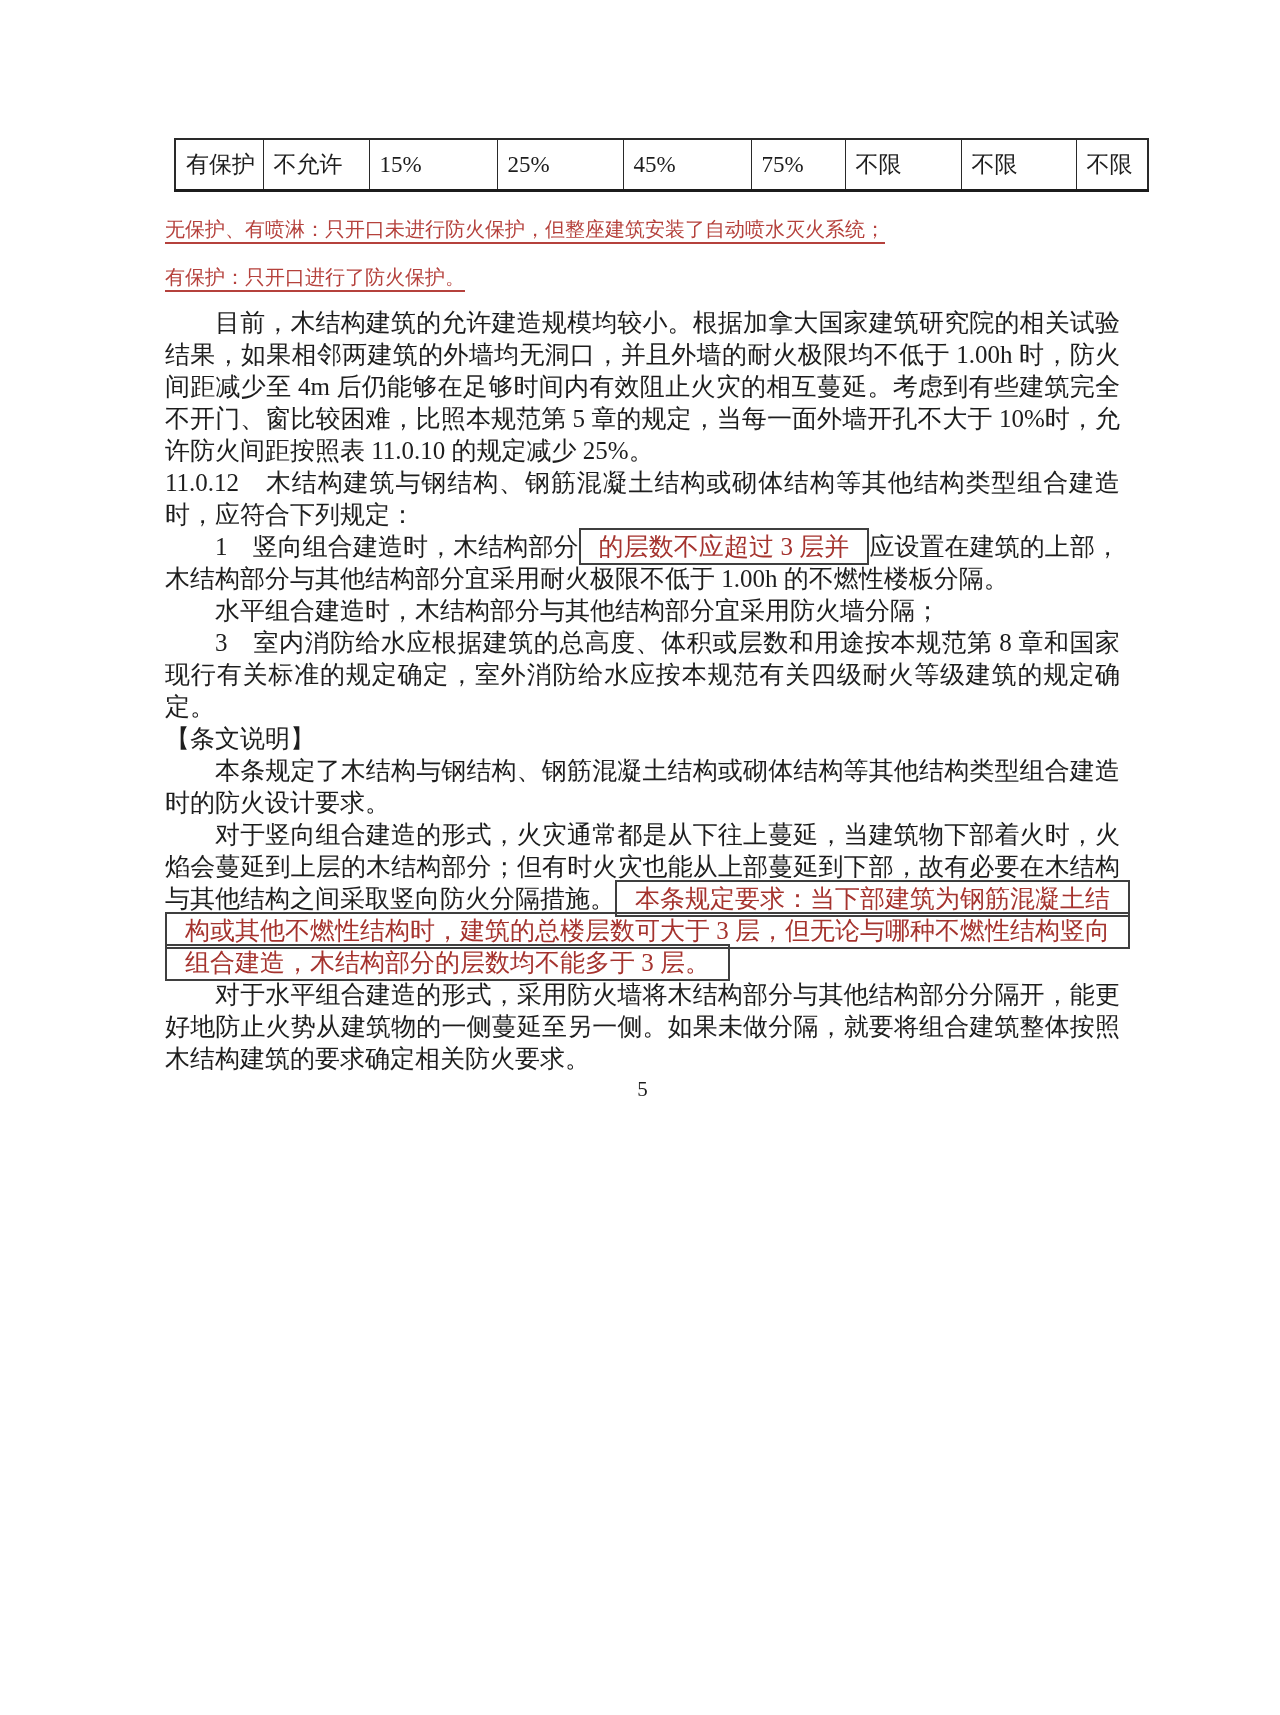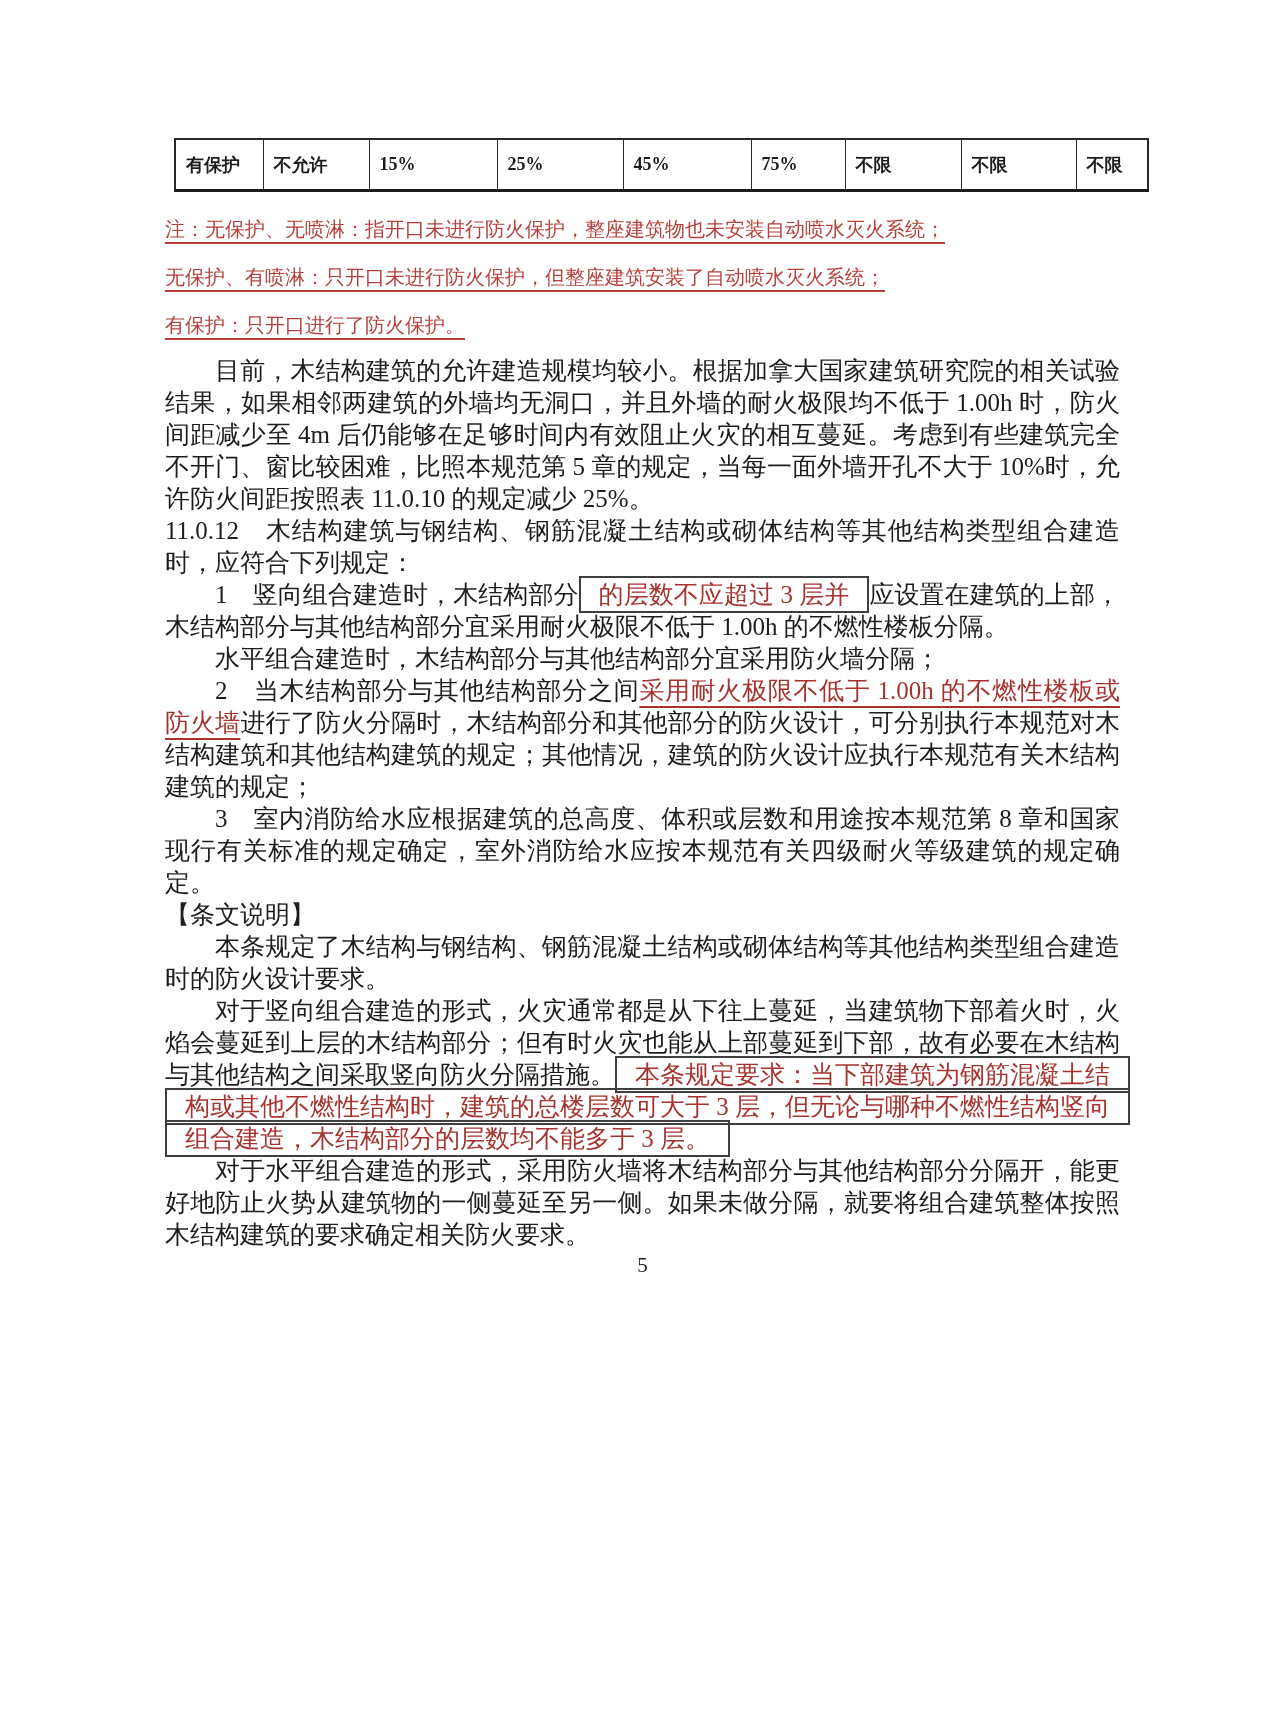--- a/index.html
+++ b/index.html
@@ -27,26 +27,25 @@
     border-collapse: collapse;
     table-layout: fixed;
     width: 973px;
     margin-left: 9px;
     border: 2px solid #2a2a2a;
     border-bottom: 3px solid #1c1c1c;
   }
   .spec-table td {
     border: 1px solid #2a2a2a;
     height: 47px;
-    font-size: 18px;
+    font-size: 23px;
     padding: 1px 4px 1px 10px;
     vertical-align: middle;
     white-space: nowrap;
     overflow: hidden;
-    font-weight: bold;
   }
 
   
   .notes {
     margin-top: 13px;
     font-size: 20px;
     line-height: 48px;
     color: #b5413c;
   }
   .note {
@@ -113,31 +112,29 @@
         <td>45%</td>
         <td>75%</td>
         <td>不限</td>
         <td>不限</td>
         <td>不限</td>
       </tr>
     </tbody>
   </table>
 
   <div class="notes">
-    <div class="first"><span class="note">注：无保护、无喷淋：指开口未进行防火保护，整座建筑物也未安装自动喷水灭火系统；</span></div>
     <div class="rest"><span class="note">无保护、有喷淋：只开口未进行防火保护，但整座建筑安装了自动喷水灭火系统；</span></div>
     <div class="rest"><span class="note">有保护：只开口进行了防火保护。</span></div>
   </div>
 
   <div class="content">
       <p class="para indent"><span>目前，木结构建筑的允许建造规模均较小。根据加拿大国家建筑研究院的相关试验结果，如果相邻两建筑的外墙均无洞口，并且外墙的耐火极限均不低于 1.00h 时，防火间距减少至 4m 后仍能够在足够时间内有效阻止火灾的相互蔓延。考虑到有些建筑完全不开门、窗比较困难，比照本规范第 5 章的规定，当每一面外墙开孔不大于 10%时，允许防火间距按照表 11.0.10 的规定减少 25%。</span></p>
       <p class="para"><span>11.0.12　木结构建筑与钢结构、钢筋混凝土结构或砌体结构等其他结构类型组合建造时，应符合下列规定：</span></p>
       <p class="para indent"><span>1　竖向组合建造时，木结构部分</span><span class="seg-redbox">的层数不应超过 3 层并</span><span>应设置在建筑的上部，木结构部分与其他结构部分宜采用耐火极限不低于 1.00h 的不燃性楼板分隔。</span></p>
       <p class="para indent"><span>水平组合建造时，木结构部分与其他结构部分宜采用防火墙分隔；</span></p>
-      <p class="para indent"><span>2　当木结构部分与其他结构部分之间</span><span class="seg-redline">采用耐火极限不低于 1.00h 的不燃性楼板或防火墙</span><span>进行了防火分隔时，木结构部分和其他部分的防火设计，可分别执行本规范对木结构建筑和其他结构建筑的规定；其他情况，建筑的防火设计应执行本规范有关木结构建筑的规定；</span></p>
       <p class="para indent"><span>3　室内消防给水应根据建筑的总高度、体积或层数和用途按本规范第 8 章和国家现行有关标准的规定确定，室外消防给水应按本规范有关四级耐火等级建筑的规定确定。</span></p>
       <p class="para bold"><span>【条文说明】</span></p>
       <p class="para indent"><span>本条规定了木结构与钢结构、钢筋混凝土结构或砌体结构等其他结构类型组合建造时的防火设计要求。</span></p>
       <p class="para indent"><span>对于竖向组合建造的形式，火灾通常都是从下往上蔓延，当建筑物下部着火时，火焰会蔓延到上层的木结构部分；但有时火灾也能从上部蔓延到下部，故有必要在木结构与其他结构之间采取竖向防火分隔措施。</span><span class="seg-redbox">本条规定要求：当下部建筑为钢筋混凝土结构或其他不燃性结构时，建筑的总楼层数可大于 3 层，但无论与哪种不燃性结构竖向组合建造，木结构部分的层数均不能多于 3 层。</span></p>
       <p class="para indent"><span>对于水平组合建造的形式，采用防火墙将木结构部分与其他结构部分分隔开，能更好地防止火势从建筑物的一侧蔓延至另一侧。如果未做分隔，就要将组合建筑整体按照木结构建筑的要求确定相关防火要求。</span></p>
     </div>
 
   <div class="footer">5</div>
 
 </div>

